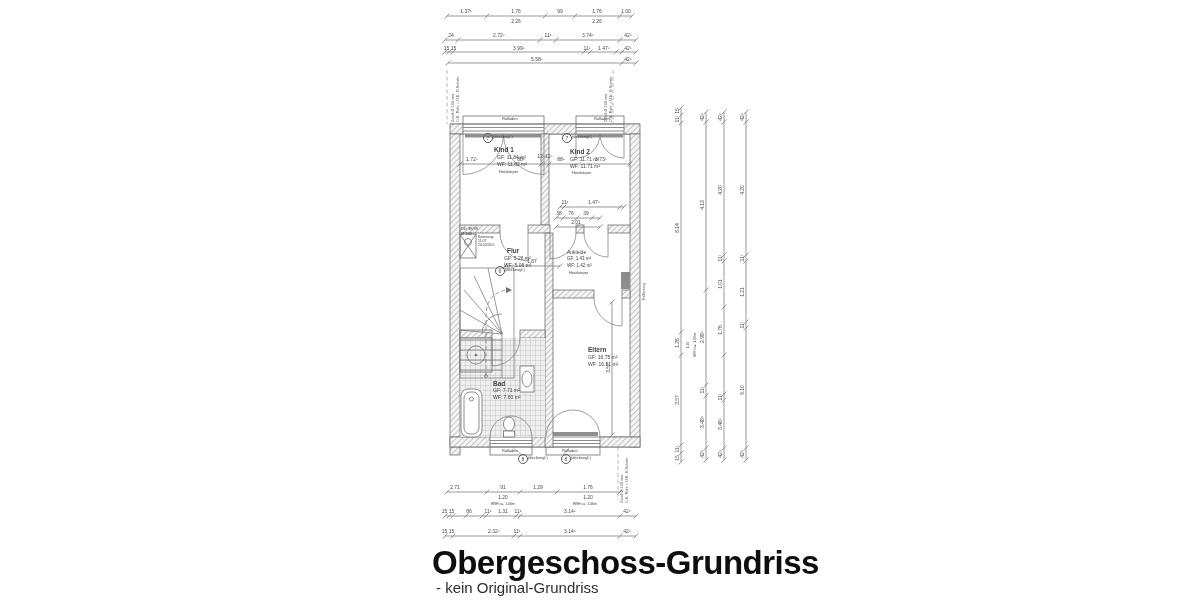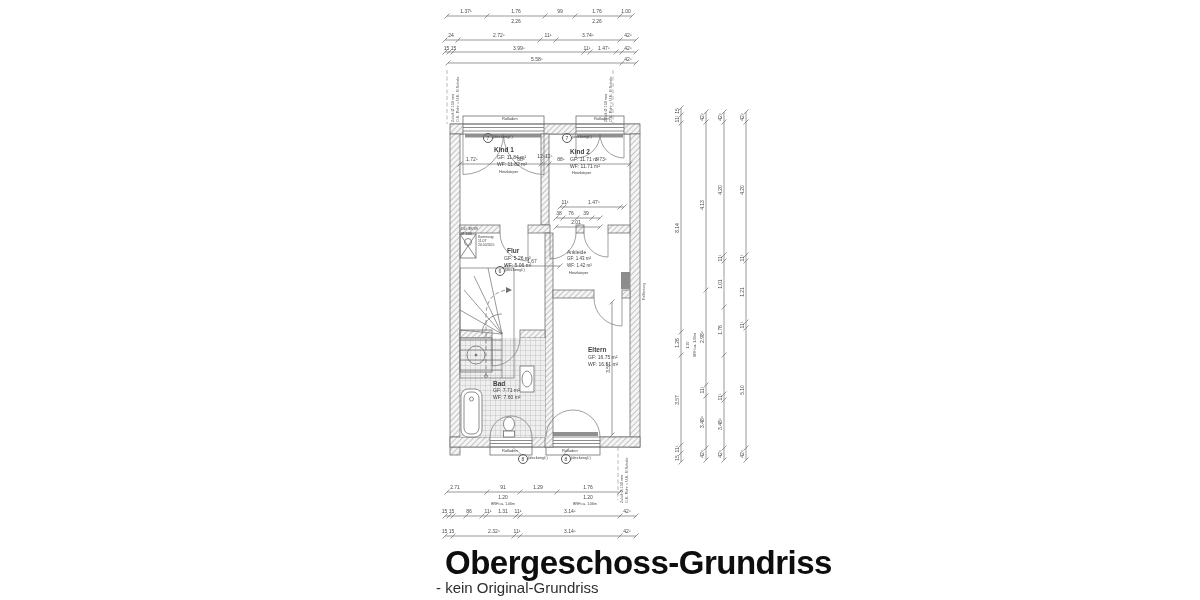--- a/index.html
+++ b/index.html
@@ -9,21 +9,21 @@
   .lab{position:absolute;line-height:1;color:#3f3f3f;white-space:nowrap;
        font-family:"Liberation Sans","DejaVu Sans",sans-serif;}
   .t35{font-size:3.5px;} .t4{font-size:4px;} .t45{font-size:4.5px;}
   .t5{font-size:5px;} .t6{font-size:6.5px;font-weight:bold;}
   .dlab{font-size:5px;transform:translateX(-50%);color:#4a4a4a;}
   .vrot{transform:translate(-50%,-50%) rotate(-90deg);}
   .rotup{transform:rotate(-90deg);transform-origin:0 0;font-size:3.8px;color:#555;}
   .mark{position:absolute;width:8px;height:8px;border:0.8px solid #5a5a5a;border-radius:50%;
         font-size:5px;color:#444;display:flex;align-items:center;justify-content:center;line-height:1;}
   .title{position:absolute;left:432px;top:544px;font-size:33px;font-weight:bold;
-         letter-spacing:-0.5px;color:#0e0e0e;margin-left:13px;}
+         letter-spacing:-0.5px;color:#0e0e0e;}
   .subtitle{position:absolute;left:436px;top:579px;font-size:15px;color:#2e2e2e;}
 </style>
 </head>
 <body>
 
 <div id="stage">
 
   <svg id="plan-svg" width="1200" height="600" viewBox="0 0 1200 600">
     <defs>
       <pattern id="hatch" width="4" height="4" patternUnits="userSpaceOnUse" patternTransform="rotate(45)">

